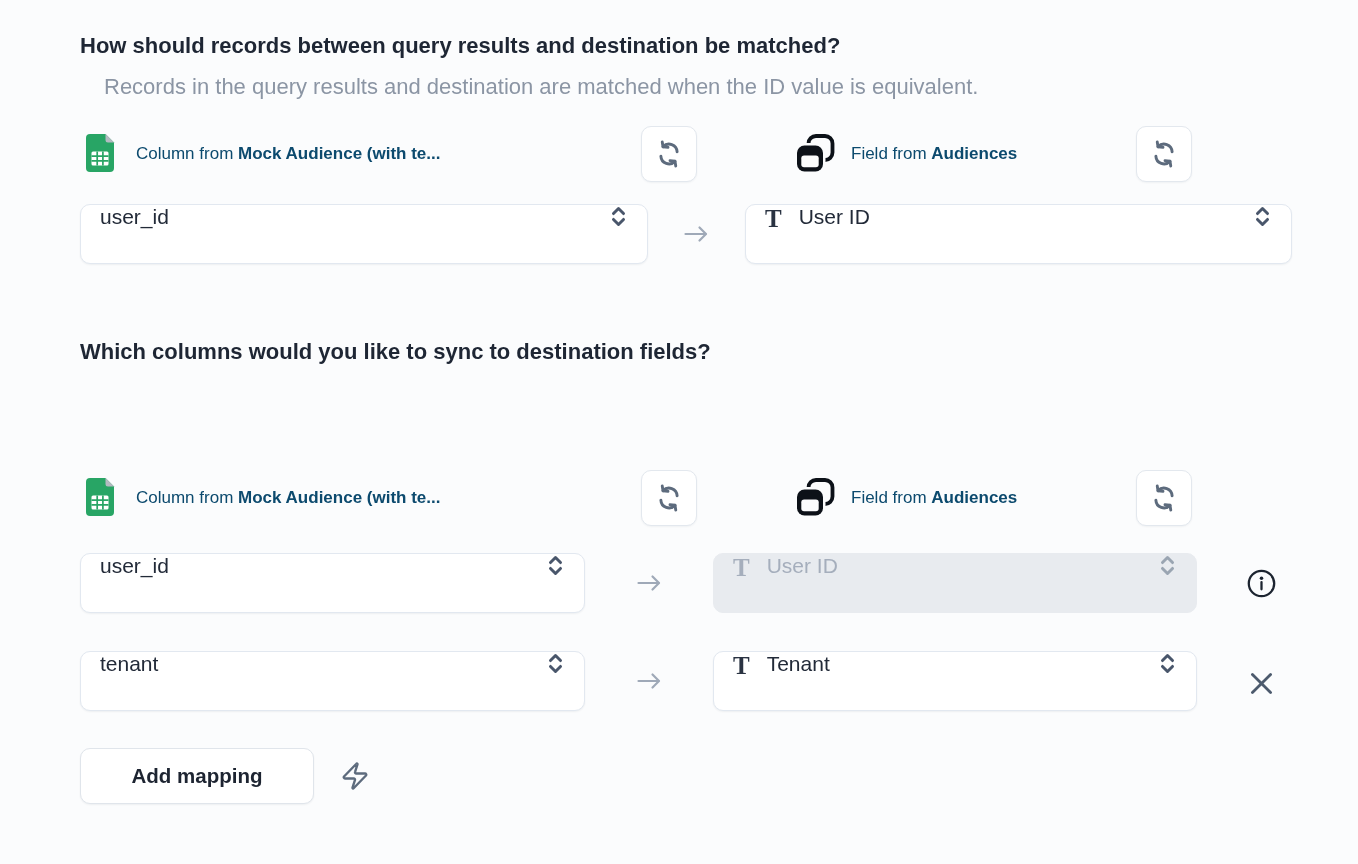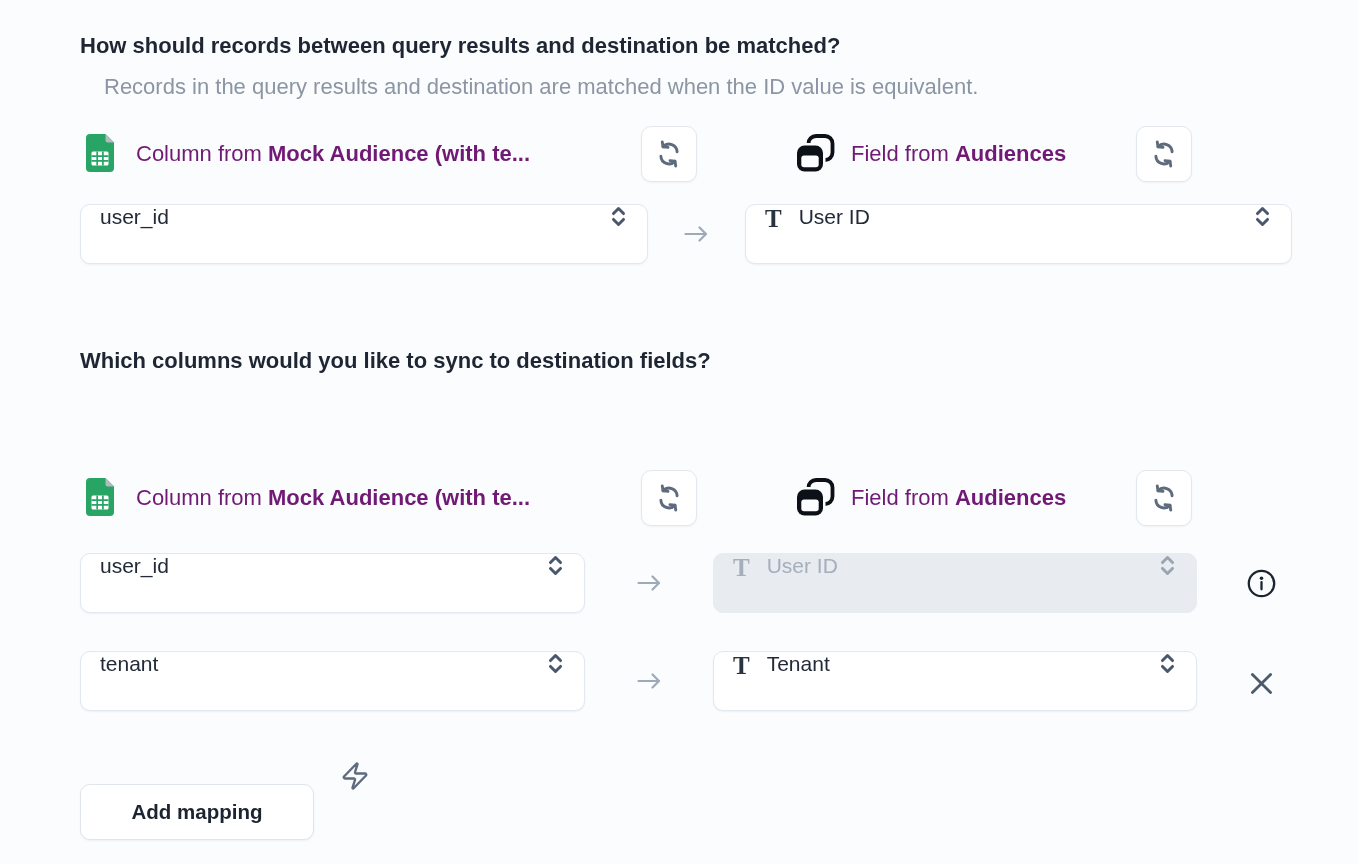--- a/index.html
+++ b/index.html
@@ -10,21 +10,21 @@
     color:#1e2634;
     overflow:hidden;
   }
   .stage { position:relative; width:1358px; height:864px;border-radius:8px; }
   .abs { position:absolute; }
 
   .sec-title { font-size:22px; line-height:30px; font-weight:700; color:#1e2634; white-space:nowrap; }
   .sec-sub   { font-size:22px; line-height:40px; font-weight:400; color:#8b95a4; }
   .sub-nowrap{ white-space:nowrap; line-height:30px;margin-left:24px; }
 
-  .hdr-label { height:56px; line-height:56px; font-size:22px; color:#701a75; white-space:nowrap; }
+  .hdr-label { height:56px; line-height:56px; font-size:17px; color:#0c4a6e; white-space:nowrap; }
   .hdr-label .bold { font-weight:700; }
 
   .icon-btn {
     width:56px; height:56px;
     background:#ffffff;
     border:1px solid #e3e8ee;
     border-radius:10px;
     display:flex; align-items:center; justify-content:center;
     box-shadow:0 1px 2px rgba(20,30,50,.05);
     cursor:pointer;
@@ -141,21 +141,21 @@
       <use href="#arrow-glyph"></use>
     </svg>
   <div class="abs sel" style="left:745px; top:204px; width:547px;">
     <span class="t-icon">T</span>
     <span>User ID</span>
     <svg class="stepper" width="17" height="23" viewBox="0 0 16 22">
         <use href="#stepper-glyph"></use>
       </svg>
   </div>
 
-  <div class="abs sec-title" style="left:80px; top:346px;">Which columns would you like to sync to destination fields?</div>
+  <div class="abs sec-title" style="left:80px; top:337px;">Which columns would you like to sync to destination fields?</div>
 
   <svg class="abs" style="left:84px; top:477px;" width="32" height="40" viewBox="0 0 32 40">
       <use href="#sheet-glyph"></use>
     </svg>
   <div class="abs hdr-label" style="left:136px; top:470px;">
     <span>Column from</span>&nbsp;<span class="bold">Mock Audience (with te...</span>
   </div>
   <div class="abs icon-btn" style="left:641px; top:470px;">
     <svg width="30" height="30" viewBox="0 0 24 24">
         <use href="#sync-glyph"></use>
@@ -214,21 +214,21 @@
         <use href="#stepper-glyph"></use>
       </svg>
   </div>
   <div class="abs ghost-icon" style="left:1244px; top:666px; width:34px; height:34px;">
     <svg width="29" height="29" viewBox="0 0 24 24" fill="none" stroke="#4c5a6d" stroke-width="2.3" stroke-linecap="round">
       <path d="M4.5 4.5 L19.5 19.5"></path>
       <path d="M19.5 4.5 L4.5 19.5"></path>
     </svg>
   </div>
 
-  <button class="abs add-btn" style="left:80px; top:784px;align-items:center;">
+  <button class="abs add-btn" style="left:80px; top:748px;align-items:center;">
     <span>Add mapping</span>
   </button>
   <div class="abs ghost-icon" style="left:337px; top:758px; width:36px; height:36px;">
     <svg width="30" height="30" viewBox="0 0 24 24" fill="none" stroke="#5d6b7d" stroke-width="1.9" stroke-linecap="round" stroke-linejoin="round">
       <path d="M4 14a1 1 0 0 1-.78-1.63l9.9-10.2a.5.5 0 0 1 .86.46l-1.92 6.02A1 1 0 0 0 13 10h7a1 1 0 0 1 .78 1.63l-9.9 10.2a.5.5 0 0 1-.86-.46l1.92-6.02A1 1 0 0 0 11 14z"></path>
     </svg>
   </div>
 
 </div>
 

